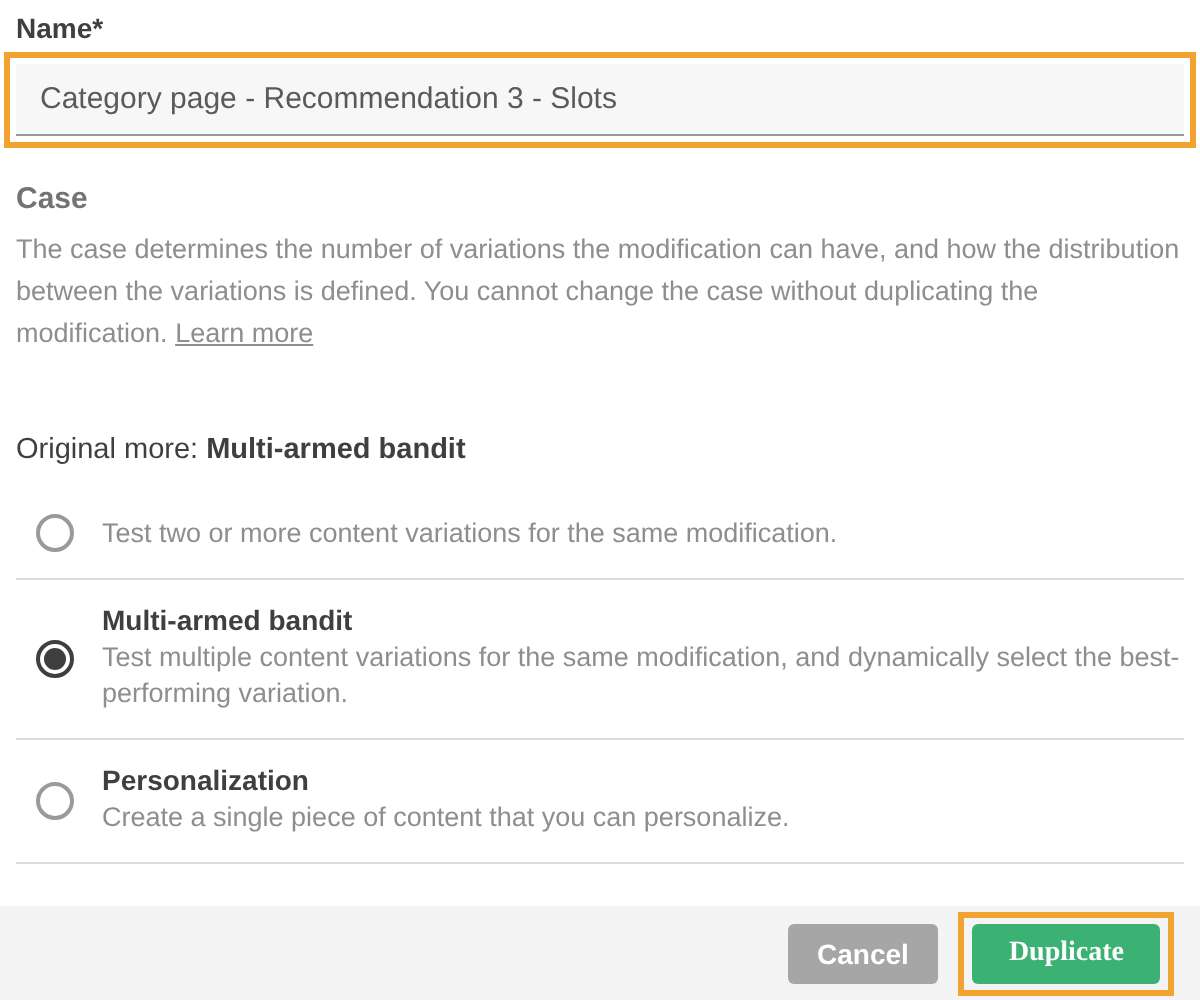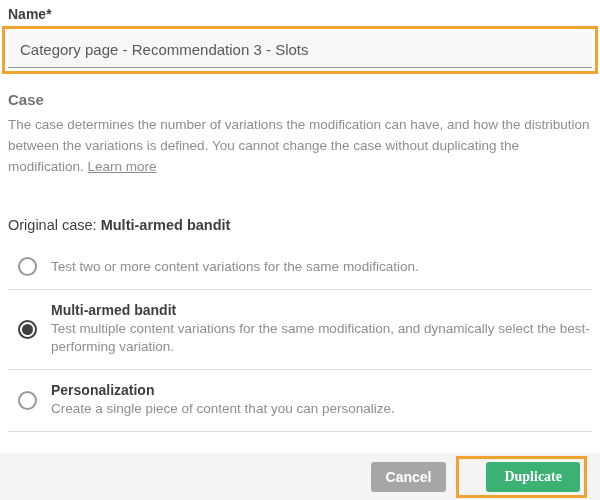--- a/index.html
+++ b/index.html
@@ -102,21 +102,20 @@
     align-items: center;
     justify-content: flex-end;
   }
   .btn {
     font-family: "Liberation Sans", sans-serif;
     font-size: 14px; font-weight: bold; color: #ffffff;
     border: none; border-radius: 3px;
     padding: 8px 15px;
     cursor: pointer;
     line-height: 1;
-    margin-left: 23px;
   }
   .btn-cancel { background: #a6a6a6; }
   .btn-duplicate { background: #3bb273; padding: 8px 18px; font-family: Liberation Serif, serif; }
   .duplicate-annotation {
     margin-left: 10px;
     margin-right: 13px;
     padding: 3px 4px;
     display: inline-flex;
   }
 </style>
@@ -128,21 +127,21 @@
   <label class="name-label">Name*</label>
 
   <div class="annotation-box input-annotation">
     <input class="name-input" type="text" value="Category page - Recommendation 3 - Slots" style="">
   </div>
 
   <div class="case-heading">Case</div>
 
   <p class="case-desc"><span>The case determines the number of variations the modification can have, and how the distribution between the variations is defined. You cannot change the case without duplicating the modification.</span> <a class="learn-more">Learn more</a></p>
 
-  <p class="original-case"><span>Original case:</span> <b>Multi-armed bandit</b></p>
+  <p class="original-case"><span>Original more:</span> <b>Multi-armed bandit</b></p>
 
   <div>
 
     <div class="radio-row">
       <span class="radio-dot"></span>
       <span class="radio-texts">
         <div class="radio-desc">Test two or more content variations for the same modification.</div>
       </span>
     </div>
 

